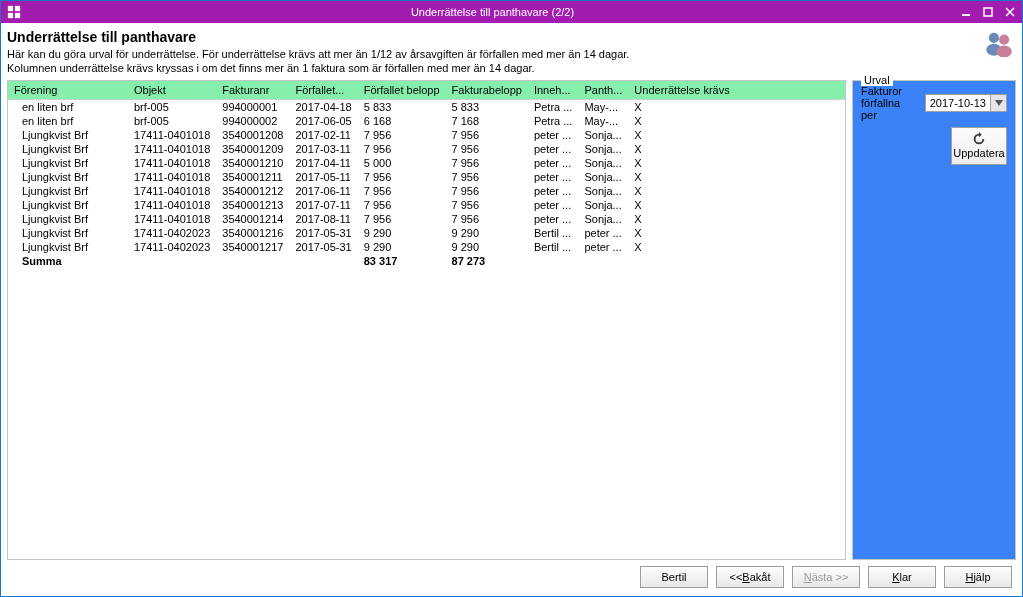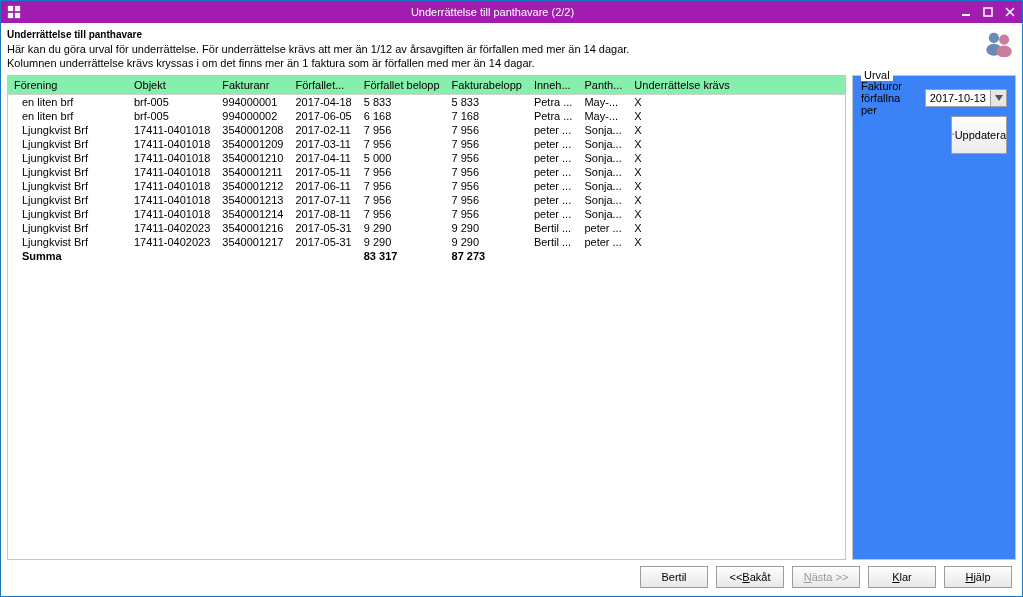--- a/index.html
+++ b/index.html
@@ -50,21 +50,21 @@
   flex-direction: column;
   padding: 6px;
 }
 .desc-row {
   display: flex;
   align-items: flex-start;
   margin-bottom: 4px;
 }
 .page-heading {
   font-weight: bold;
-  font-size: 10px;
+  font-size: 14px;
   color: #000;
   margin-bottom: 2px;
 }
 .desc-text {
   font-size: 11px;
   color: #000;
   line-height: 1.3;
 }
 .corner-icon {
   width: 34px; height: 28px;
@@ -116,40 +116,41 @@
   left: 8px;
   background: #fff;
   padding: 0 3px;
   font-size: 11px;
   color: #000;
 }
 .urval-row {
   display: flex;
   align-items: center;
   gap: 19px;
+  margin-bottom: 6px;
 }
 .urval-row label { flex: 1; font-size: 11px; }
 .date-picker {
   display: flex;
   align-items: center;
   border: 1px solid #a0a0a0;
   background: #fff;
   height: 18px;
 }
 .date-picker span { padding: 0 4px; font-size: 11px; }
 .date-picker .dp-btn {
   width: 16px; height: 16px;
   background: #e6e6e6;
   border-left: 1px solid #a0a0a0;
   display: flex; align-items: center; justify-content: center;
 }
 .refresh-btn {
   margin-left: auto;
   display: flex;
-  flex-direction: row;
+  flex-direction: column;
   align-items: center;
   justify-content: center;
   width: 56px;
   height: 38px;
   border: 1px solid #a0a0a0;
   background: linear-gradient(#fdfdfd,#ececec);
   font-size: 11px;
   cursor: pointer;
 }
 .refresh-btn svg { width: 14px; height: 14px; margin-bottom: 1px; }

